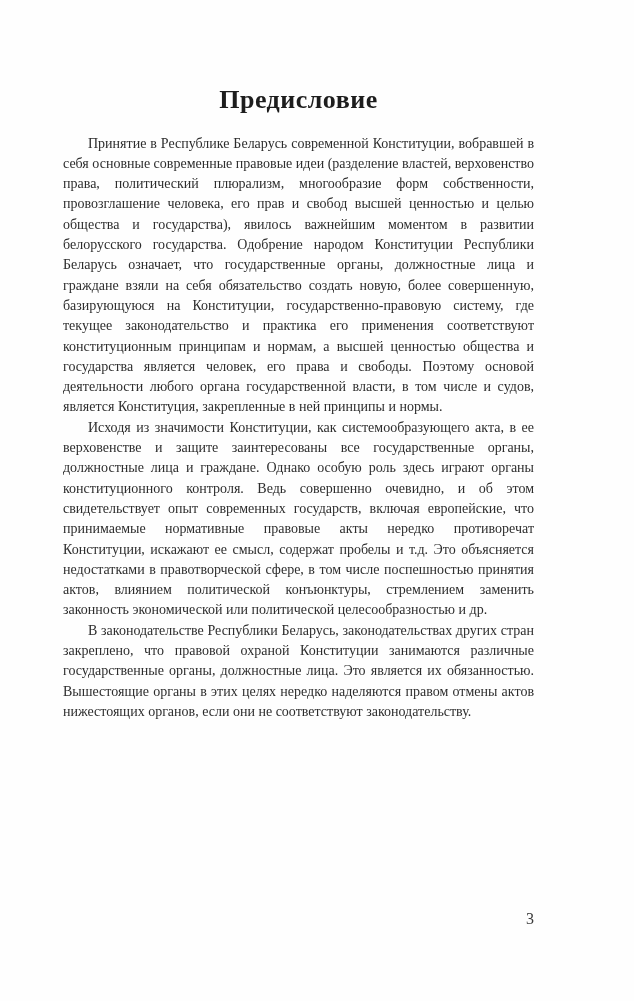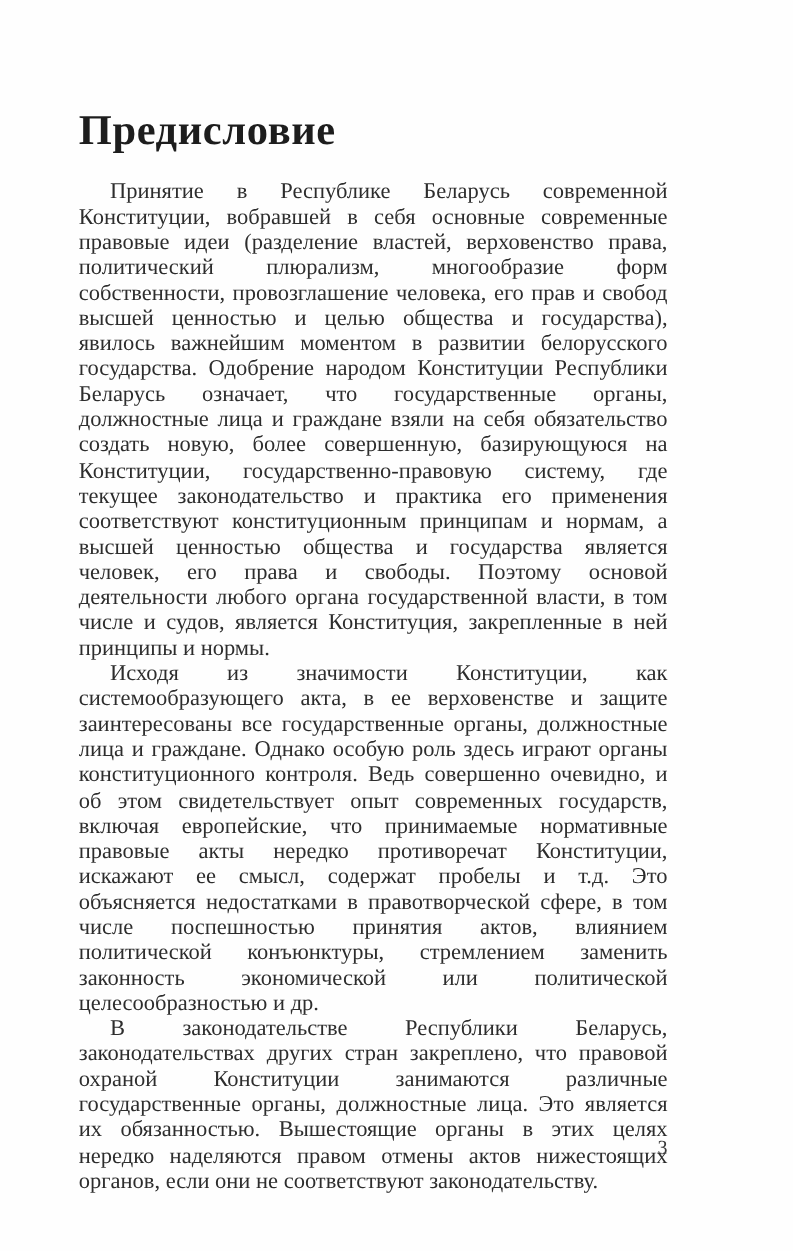--- a/index.html
+++ b/index.html
@@ -18,29 +18,30 @@
     box-sizing: border-box;
   }
   .content {
     position: absolute;
     left: 63px;
     top: 0;
     width: 471px;
   }
   .page-title {
     margin: 86px 0 0 0;
-    font-size: 34px;
+    text-align: center;
+    font-size: 26px;
     font-weight: bold;
     color: #1d1d1d;
     letter-spacing: 0.5px;
     line-height: 1.1;
   }
   .body-text {
     margin-top: 19px;
-    font-size: 18px;
+    font-size: 14px;
     line-height: 20.3px;
     text-align: justify;
     hyphens: auto;
     -webkit-hyphens: auto;
   }
   .body-text p {
     margin: 0;
     padding: 0;
     text-indent: 25px;
   }

